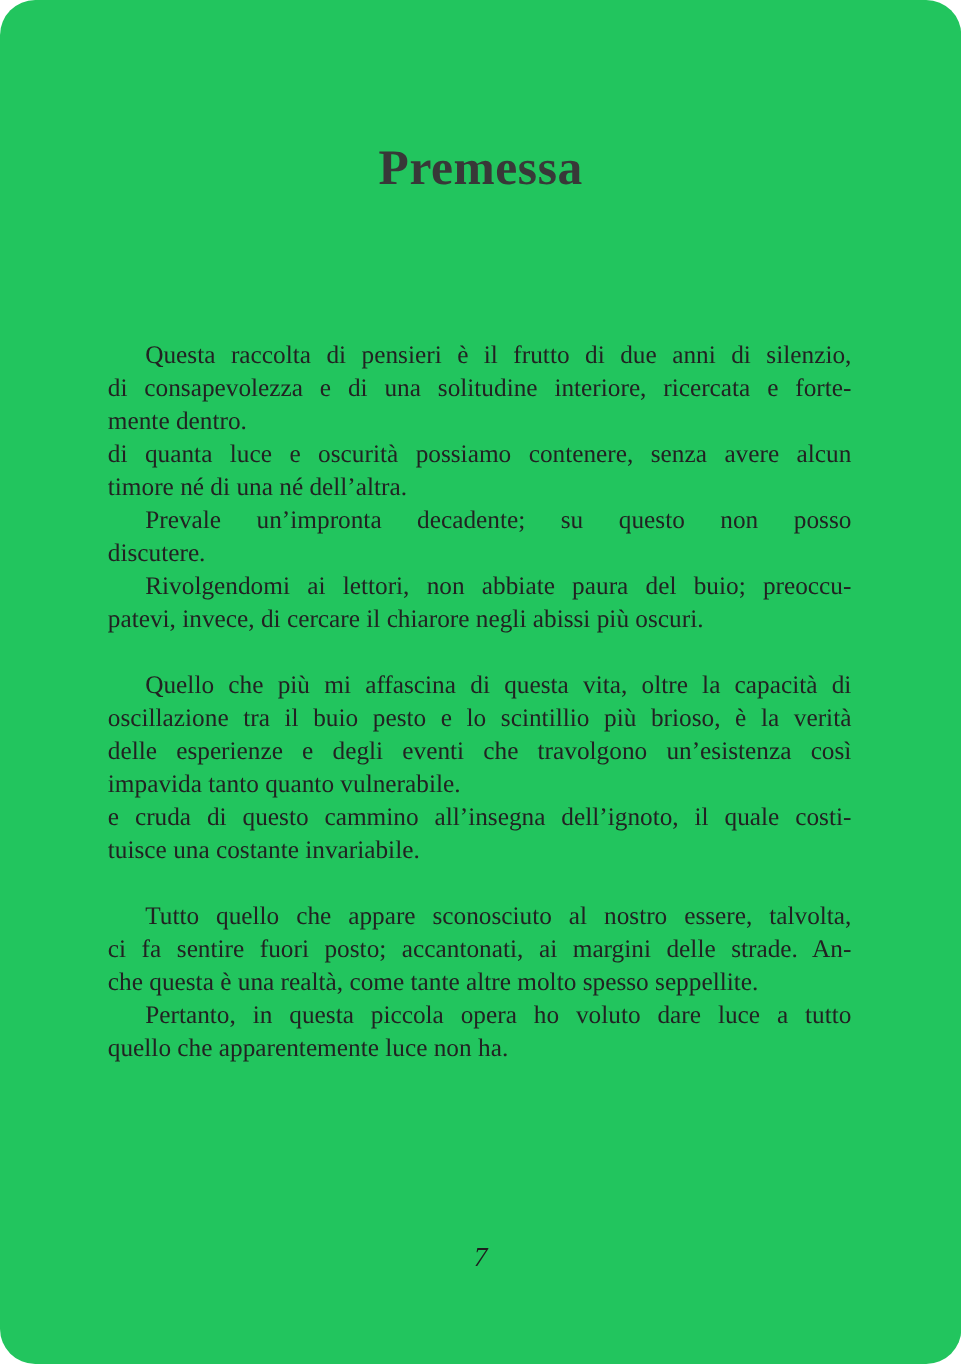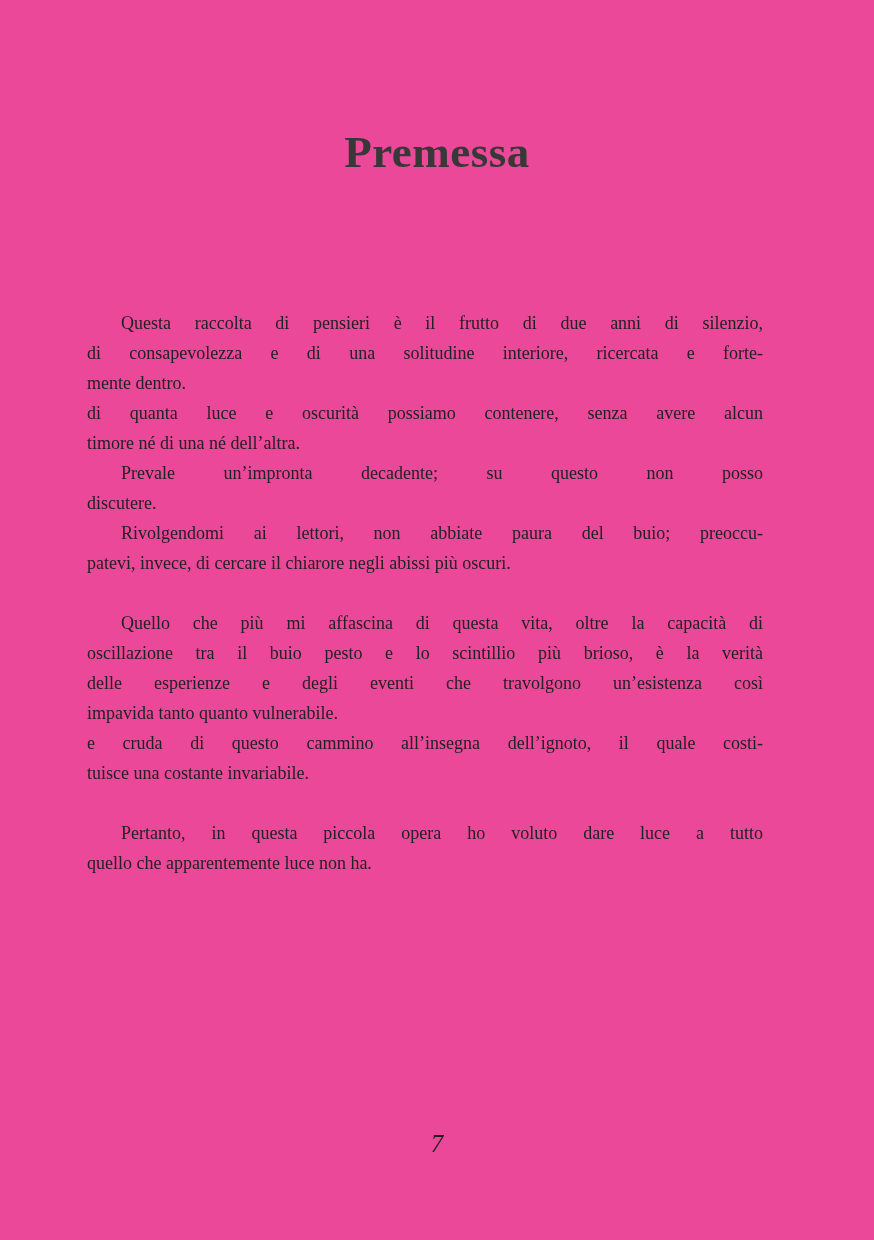--- a/index.html
+++ b/index.html
@@ -8,42 +8,43 @@
     width: 874px;
     height: 1240px;
     background: #ffffff;
     position: relative;
     font-family: "Liberation Serif", serif;
     overflow: hidden;
   }
   .book-page {
     position: absolute;
     inset: 0;
-    background: #ec4899;
+    background: #22c55e;
+    border-radius: 32px;
   }
   .chapter-title {
     position: absolute;
     top: 126px;
     left: 0;
     width: 874px;
     margin: 0;
     text-align: center;
     font-family: "Liberation Serif", serif;
     font-size: 45px;
     font-weight: bold;
     color: #383838;
     letter-spacing: 0.5px;
   }
   .text-block {
     position: absolute;
     top: 308px;
-    left: 87px;
+    left: 98px;
     width: 676px;
     color: #222222;
-    font-size: 18px;
+    font-size: 23px;
     line-height: 30px;
   }
   .para-group + .para-group { margin-top: 30px; }
   .line {
     text-align: justify;
     text-align-last: justify;
     white-space: normal;
   }
   .line.first { text-indent: 34px; }
   .line.last  { text-align-last: left; }
@@ -91,20 +92,25 @@
           <div class="line">delle esperienze e degli eventi che travolgono un’esistenza così</div>
           <div class="line last">impavida tanto quanto vulnerabile.</div>
         </div>
         <div class="paragraph">
           <div class="line">e cruda di questo cammino all’insegna dell’ignoto, il quale costi-</div>
           <div class="line last">tuisce una costante invariabile.</div>
         </div>
       </div>
       <div class="para-group">
         <div class="paragraph">
+          <div class="line first">Tutto quello che appare sconosciuto al nostro essere, talvolta,</div>
+          <div class="line">ci fa sentire fuori posto; accantonati, ai margini delle strade. An-</div>
+          <div class="line last">che questa è una realtà, come tante altre molto spesso seppellite.</div>
+        </div>
+        <div class="paragraph">
           <div class="line first">Pertanto, in questa piccola opera ho voluto dare luce a tutto</div>
           <div class="line last">quello che apparentemente luce non ha.</div>
         </div>
       </div>
     </div>
 
   <div class="page-number">7</div>
 </div>
 
 </body></html>

